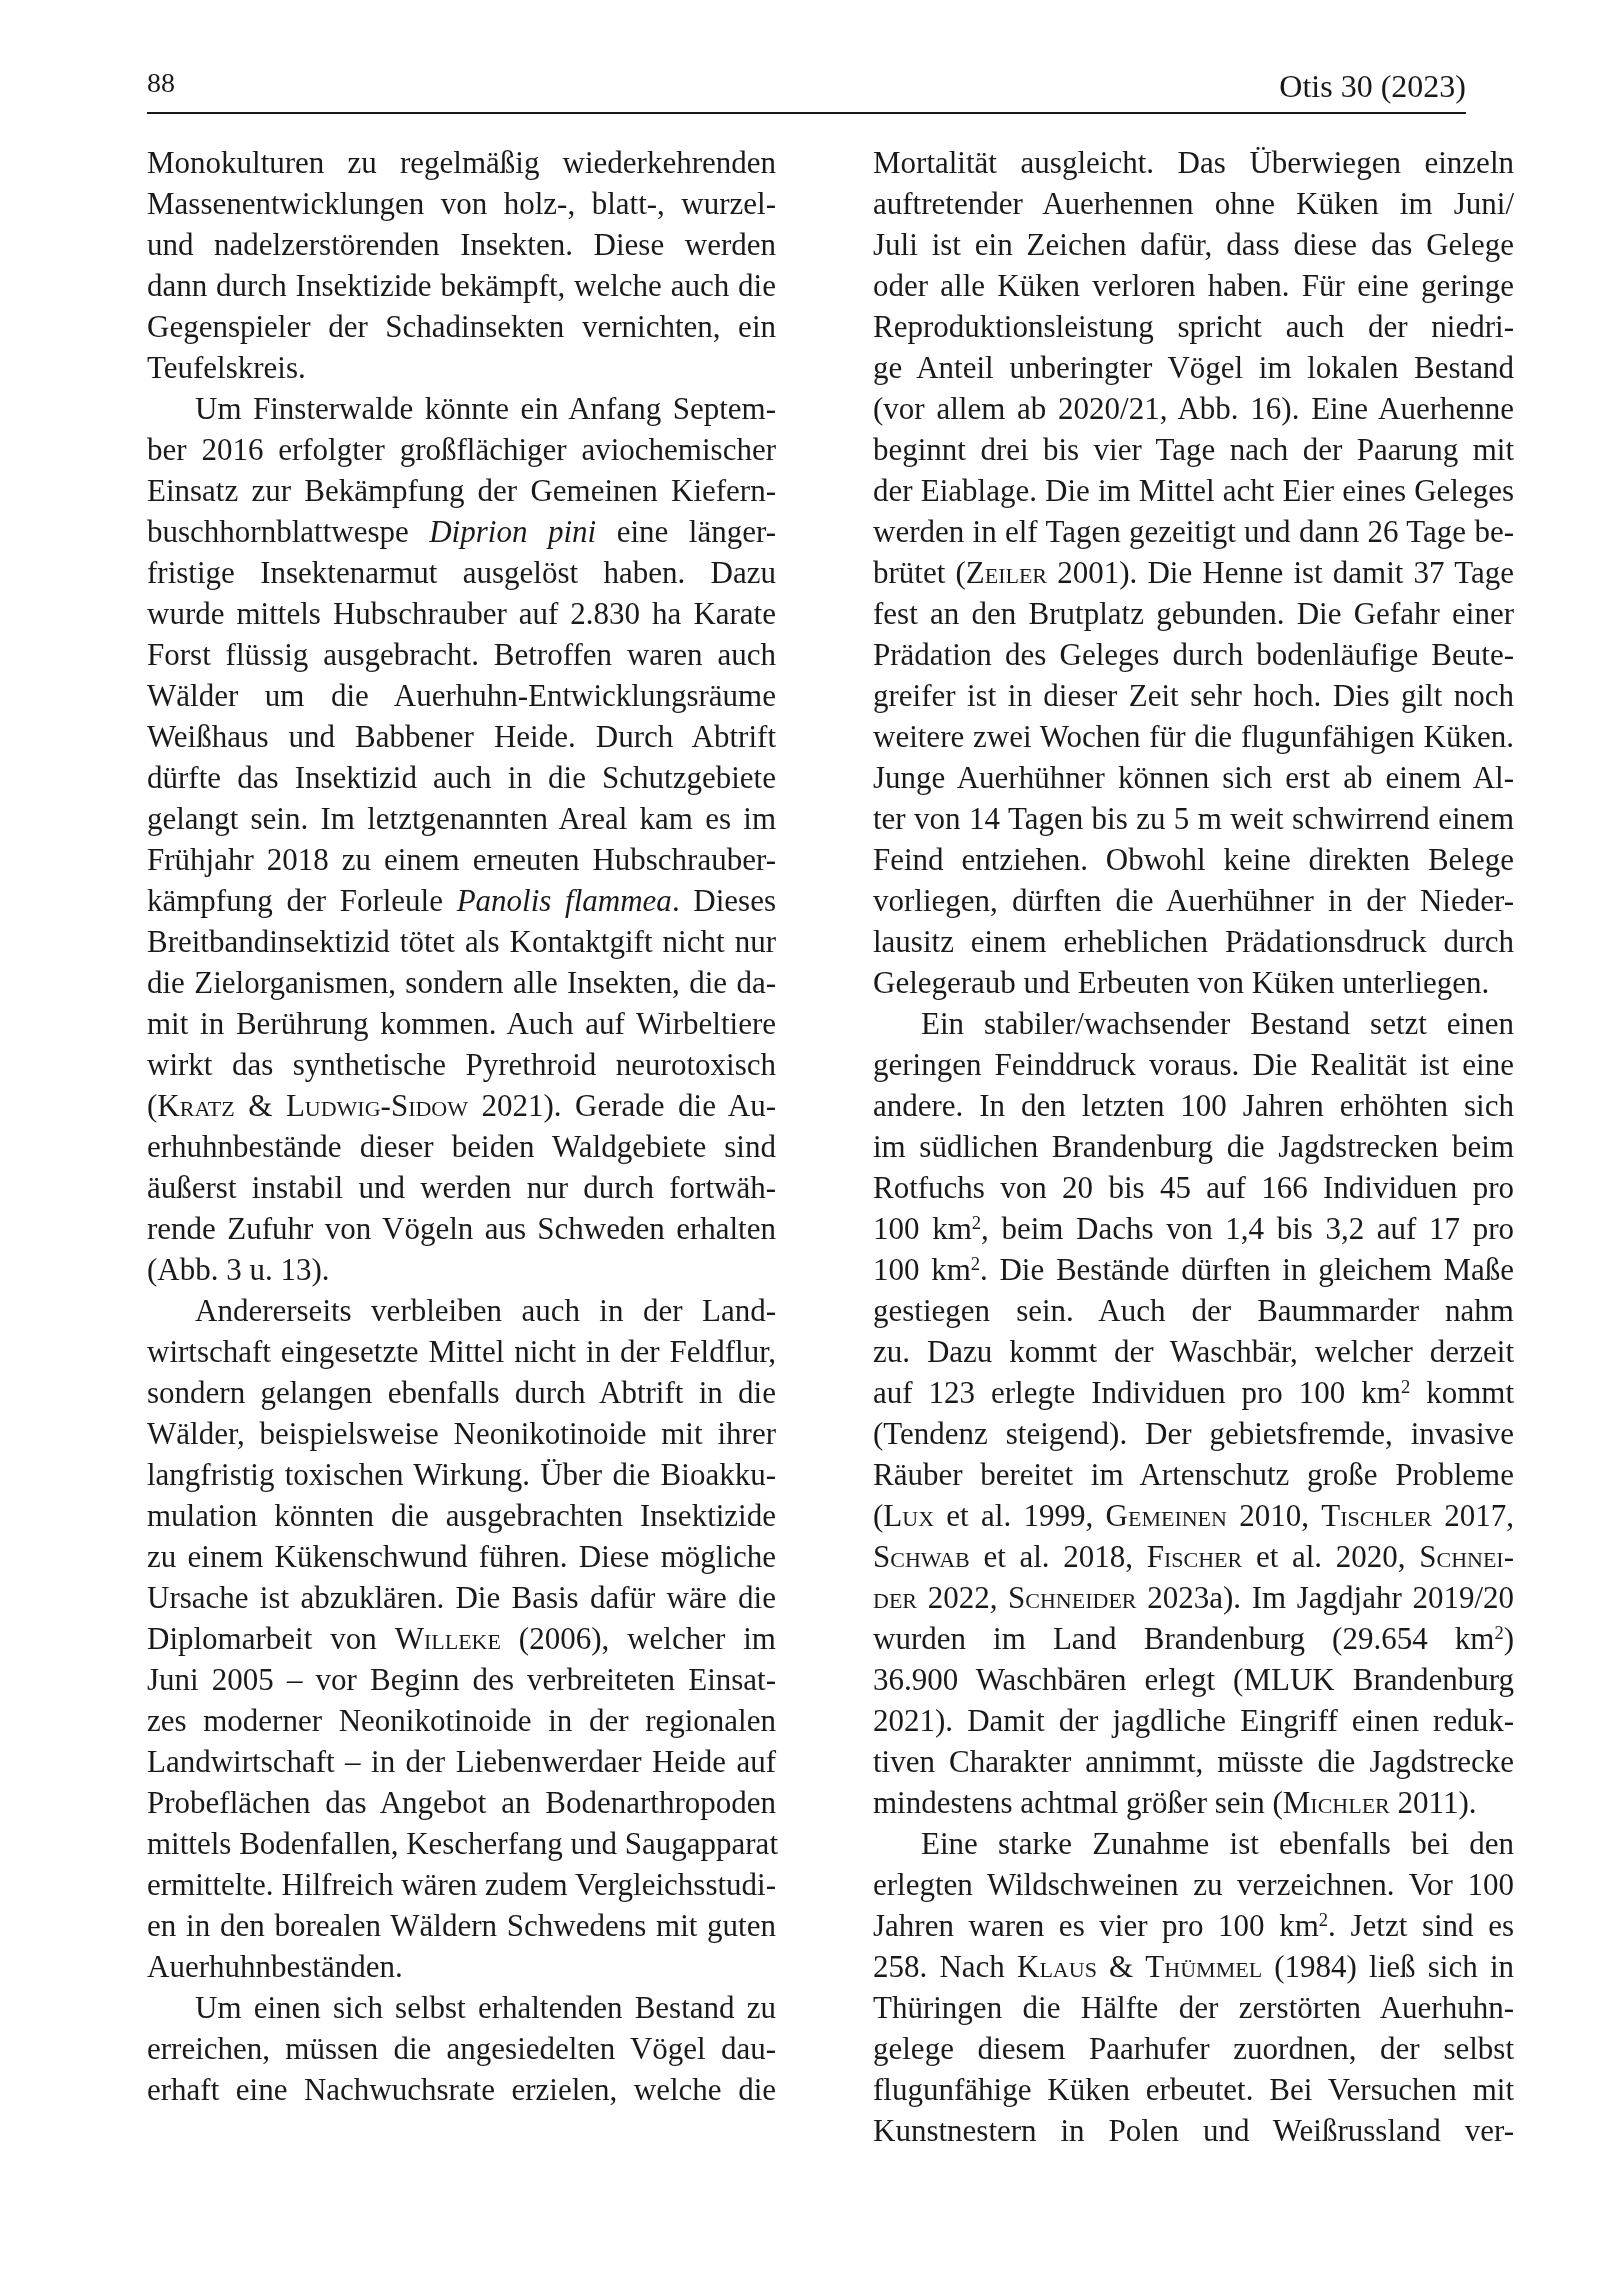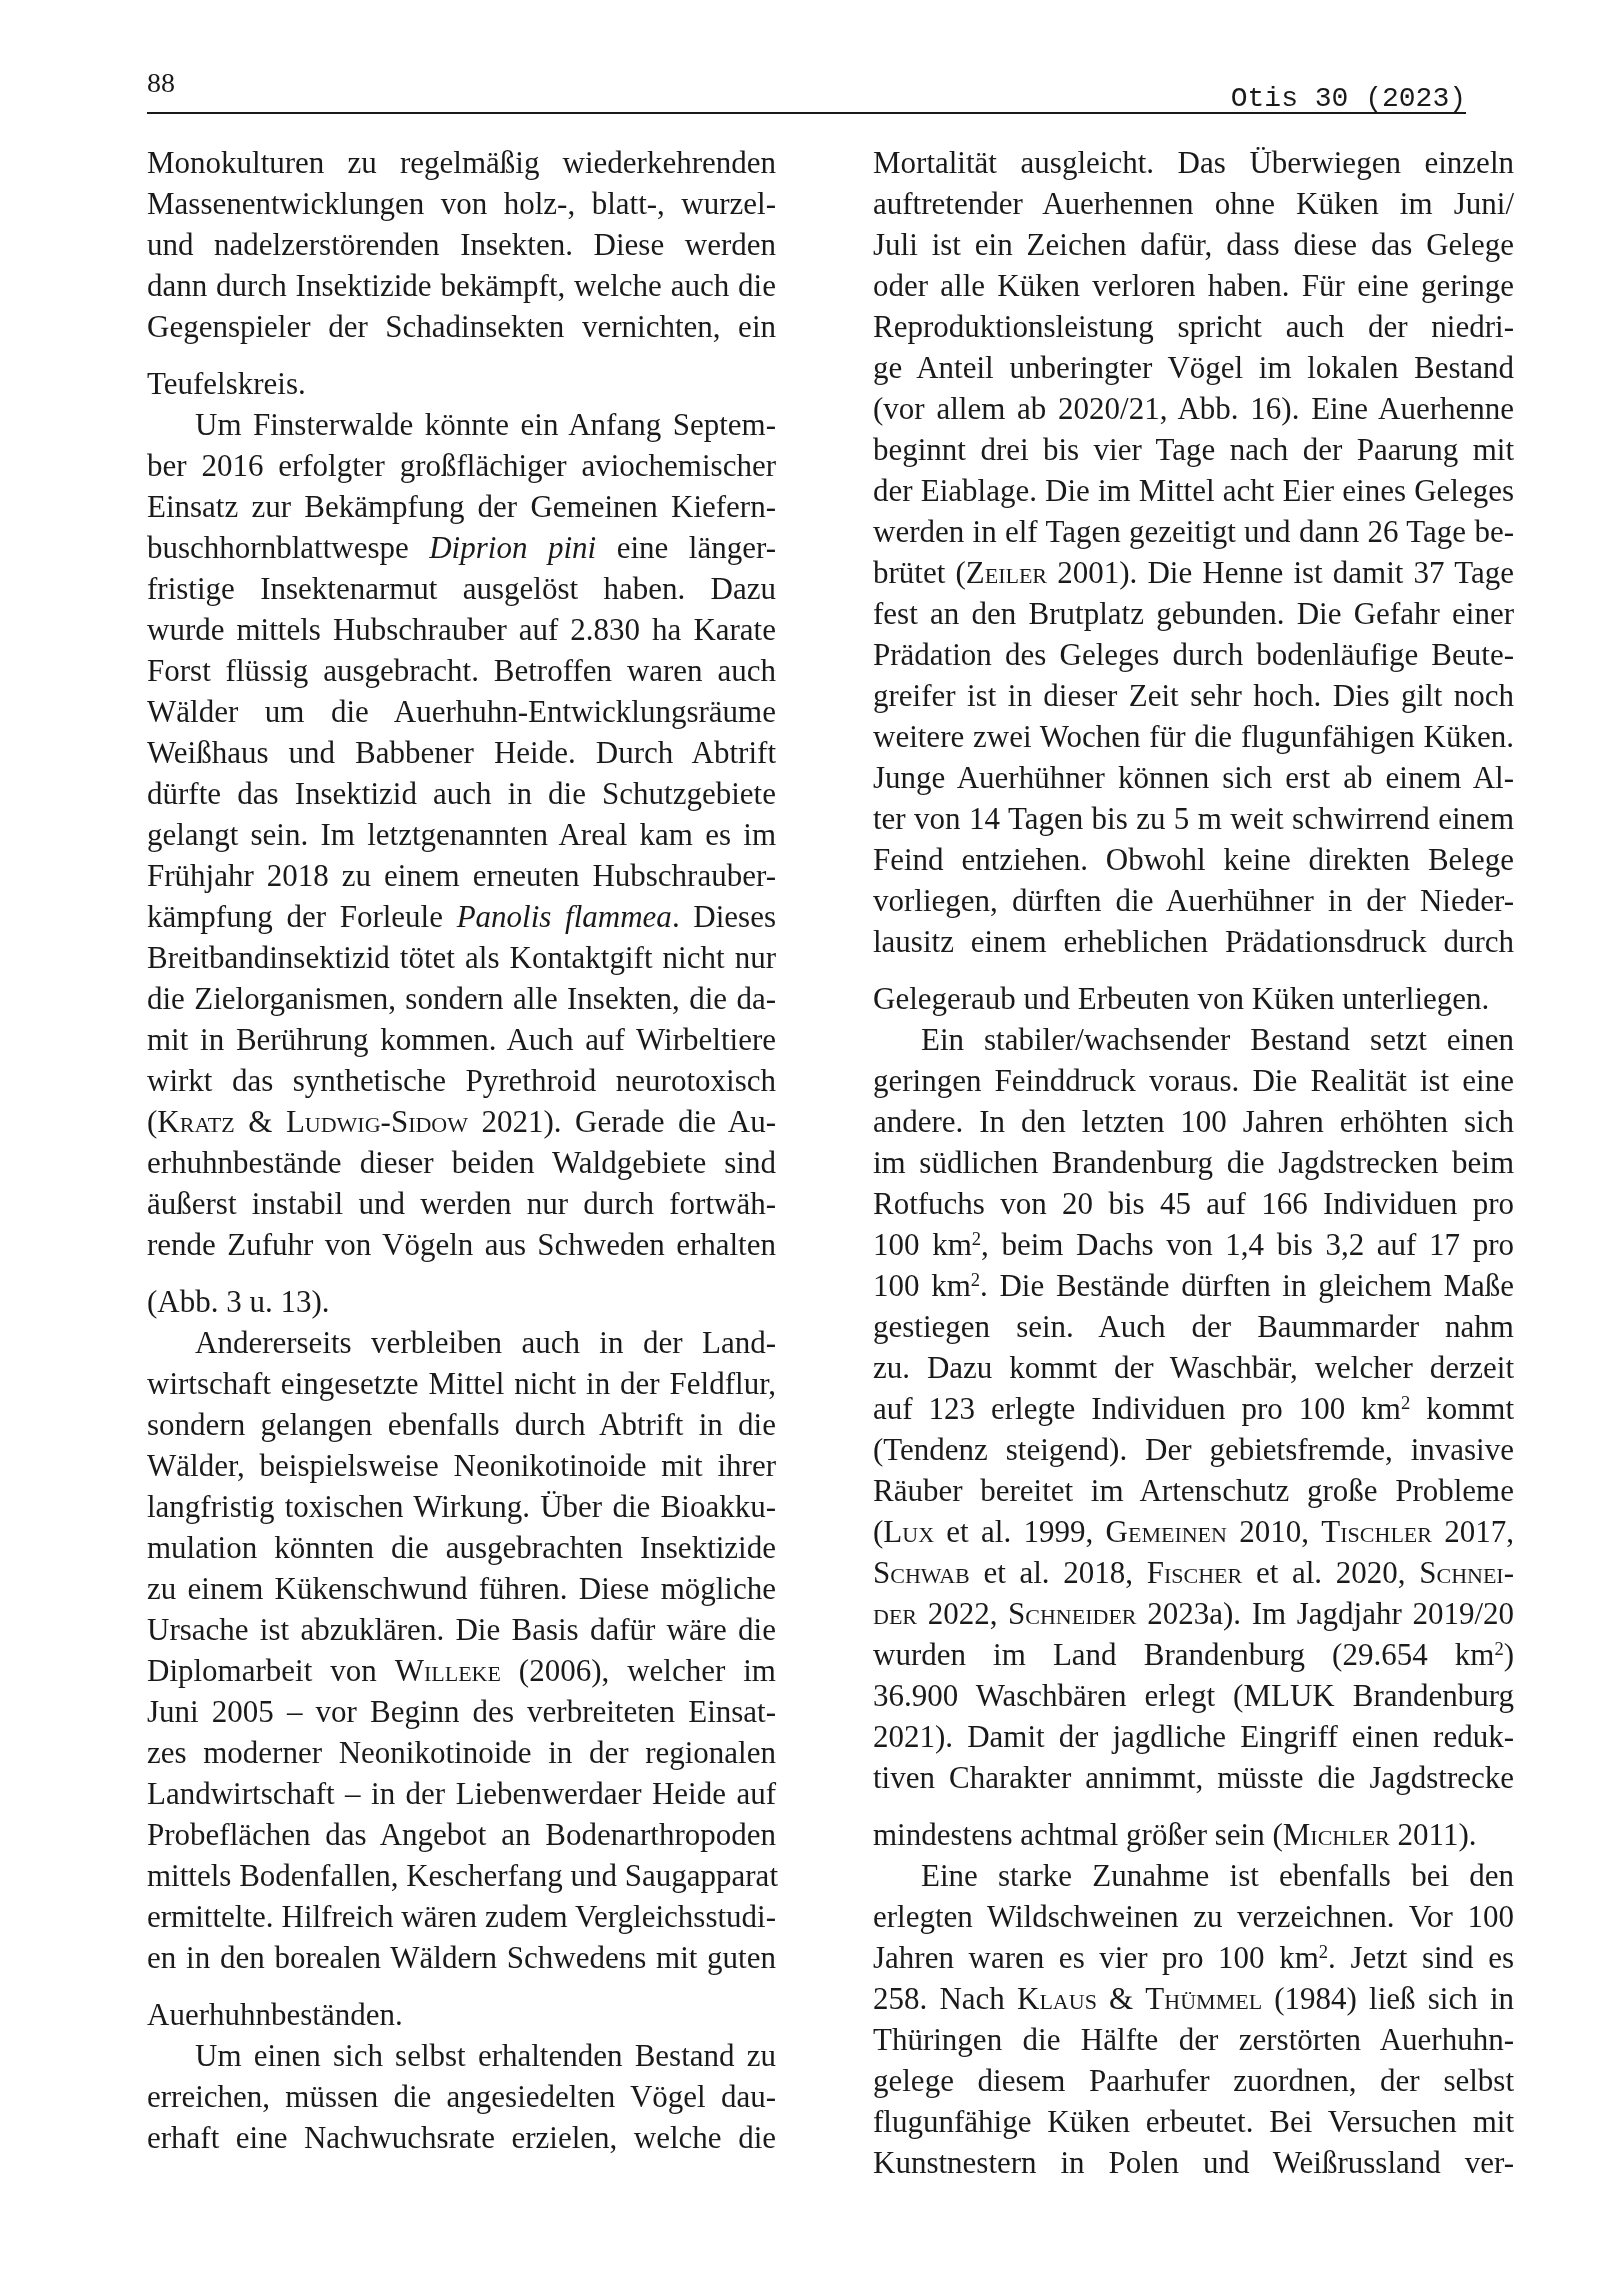--- a/index.html
+++ b/index.html
@@ -1,28 +1,28 @@
 <!DOCTYPE html>
 <html style="font-size:13px"><head>
 <meta charset="utf-8">
 <style>
   html, body { margin: 0; padding: 0; background: #ffffff; }
   body { width: 1612px; height: 2295px; position: relative; overflow: hidden;
          font-family: "Liberation Serif", "DejaVu Serif", serif; color: #1a1a1a; }
   .running-head { position: absolute; left: 147px; top: 63px; width: 1319px; height: 48px; }
   .page-number { position: absolute; left: 0; top: 0; font-size: 28px; line-height: 39px; }
-  .journal-ref { position: absolute; right: 0; top: 16px; font-size: 28px; line-height: 39px; font-family: Liberation Mono, monospace; }
+  .journal-ref { position: absolute; right: 0; top: 4px; font-size: 32px; line-height: 39px; }
   .head-rule { position: absolute; left: 147px; top: 112px; width: 1319px; height: 2.4px; background: #1a1a1a; }
   .column { position: absolute; top: 142px; }
   .col-left  { left: 147px; width: 629px; }
   .col-right { left: 873px; width: 641px; }
   .para { margin: 0; }
   .line { display: block; height: 41px; line-height: 41px; font-size: 31px;
           text-align: justify; text-align-last: justify; white-space: nowrap; overflow: visible; }
-  .line.last { text-align-last: left; margin-top: 16px; }
+  .line.last { text-align-last: left; }
   .line.indent { padding-left: 48px; }
   .sc { font-variant: small-caps; }
   .it { font-style: italic; }
   sup { font-size: 0.6em; line-height: 0; vertical-align: 0.55em; }
 </style>
 </head>
 <body>
 
 <header class="running-head">
   <span class="page-number">88</span>

